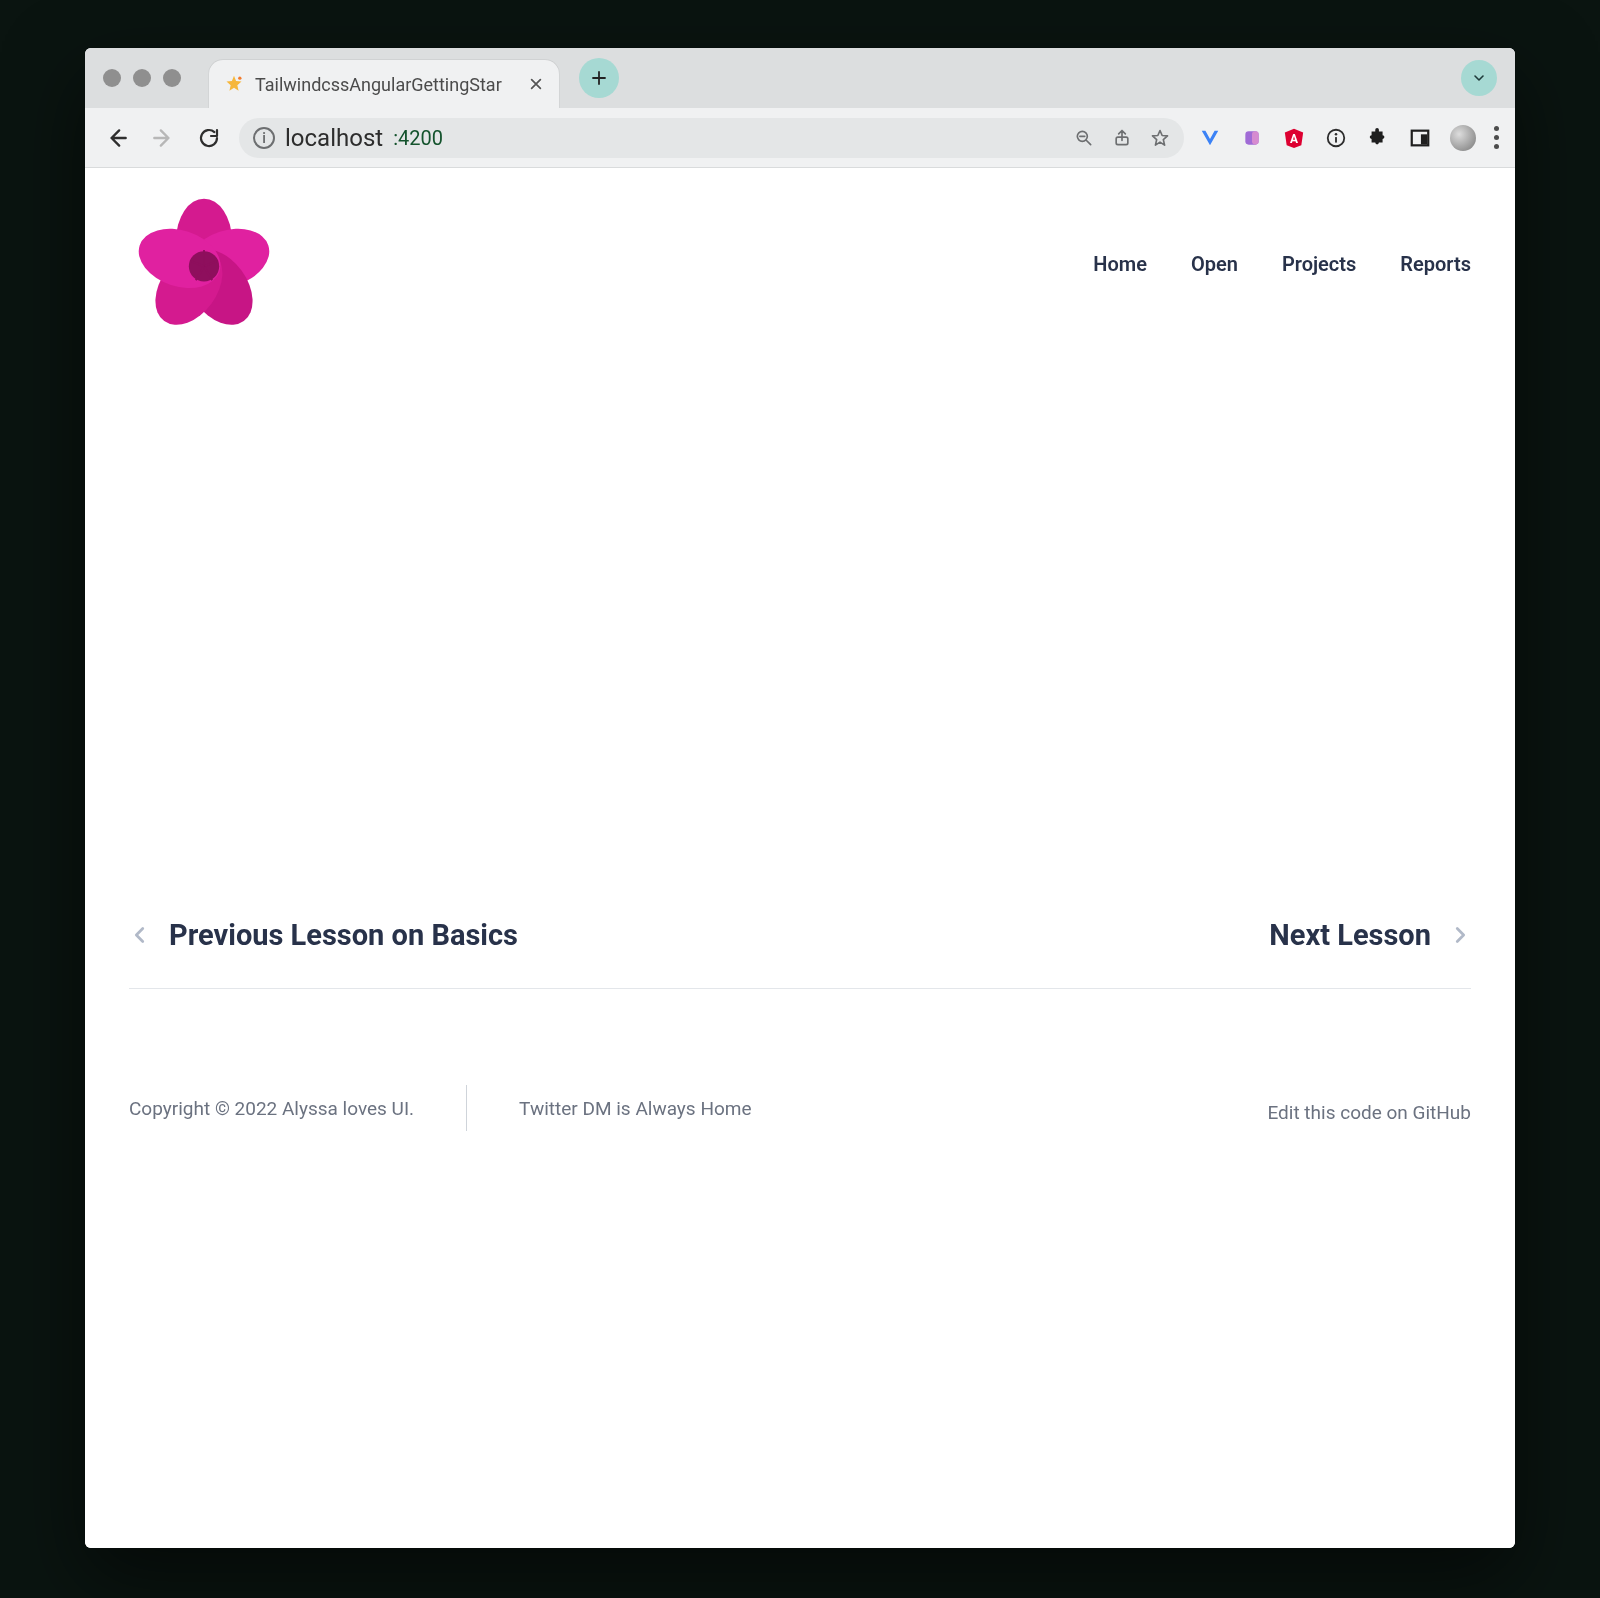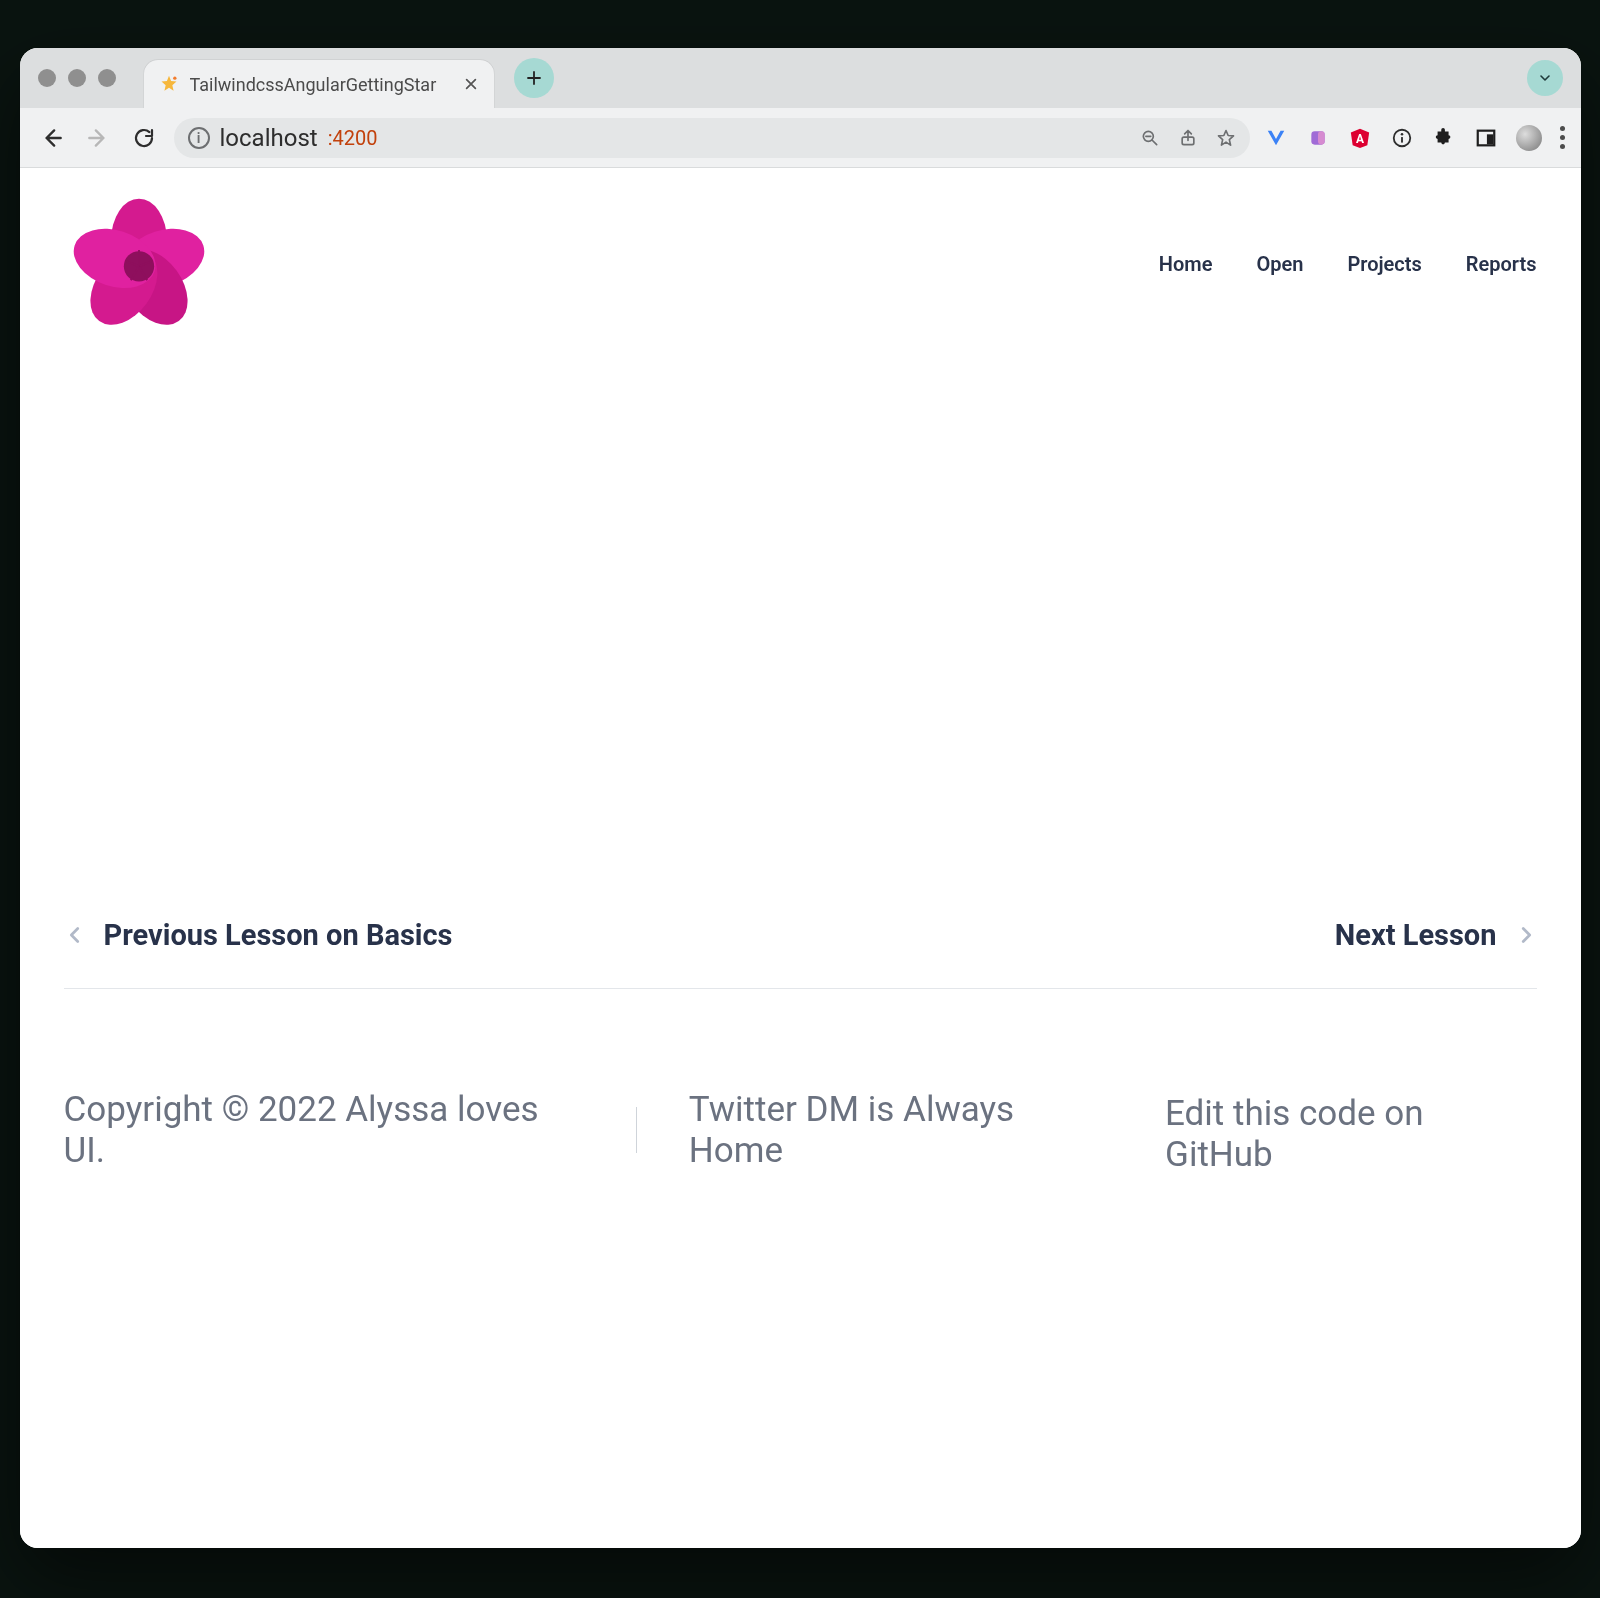--- a/index.html
+++ b/index.html
@@ -9,24 +9,24 @@
       width: 1600px;
       height: 1598px;
       display: flex;
       align-items: flex-start;
       justify-content: center;
       padding-top: 48px;
     }
 
     
     .browser-window {
-      width: 1561px;
+      width: 1430px;
       height: 1500px;
       background: #fff;
-      border-radius: 18px;
+      border-radius: 6px;
       box-shadow: 0 30px 80px rgba(0,0,0,0.55), 0 0 0 1px rgba(0,0,0,0.05);
       overflow: hidden;
       display: flex;
       flex-direction: column;
     }
 
     
     .tabstrip {
       height: 60px;
       background: #dcdedf;
@@ -98,21 +98,21 @@
     .omnibox {
       flex:1; height:40px; background:#e4e6e7;
       border-radius: 999px;
       display:flex; align-items:center;
       padding: 0 14px; gap:10px;
       color:#5d5f61;
     }
     .omnibox .info-icon { width:22px; height:22px; border:2px solid #6d6f71; border-radius:50%;
       display:flex; align-items:center; justify-content:center; font-size:14px; font-weight:600; color:#6d6f71;}
     .omni-host { color:#2d2d2d; font-size:24px; }
-    .omni-port { color:#c2410c; font-size:20px; }
+    .omni-port { color:#14532d; font-size:20px; }
     .omnibox-right { margin-left:auto; display:flex; gap:18px; align-items:center; color:#6d6f71; }
     .ext-icons { display:flex; gap:18px; align-items:center; }
     .ext-icons .ico { width:24px; height:24px; display:flex; align-items:center; justify-content:center; }
     .avatar { width:26px; height:26px; border-radius:50%; background:radial-gradient(circle at 35% 35%, #ddd, #777);}
     .menu-dots { display:flex; flex-direction:column; gap:4px; }
     .menu-dots span { width:5px; height:5px; border-radius:50%; background:#4c4c4c; }
 
     
     .viewport {
       flex:1; background:#fff; overflow:auto;
@@ -142,21 +142,21 @@
       font-size: 29px; font-weight:700; color:#28324a;
       padding-bottom: 36px;
       gap: 12px;
     }
     .lesson-nav .side { display:flex; align-items:center; gap:18px; cursor:pointer;}
     .chev { color:#b1b9c8; display:flex; }
     .divider { border:none; border-top:1px solid #e3e6ea; }
 
     .footer {
       display:flex; align-items:center;
-      font-size:35px; color:#6b7280;
+      font-size:19px; color:#6b7280;
       padding-top: 96px;
       gap: 52px;
     }
     .footer .vr { width:1px; height:46px; background:#cfd4da; }
     .footer .right { margin-left:auto;margin-top:8px; }
 
     svg { display:block; }
   </style>
 </head>
 <body>

